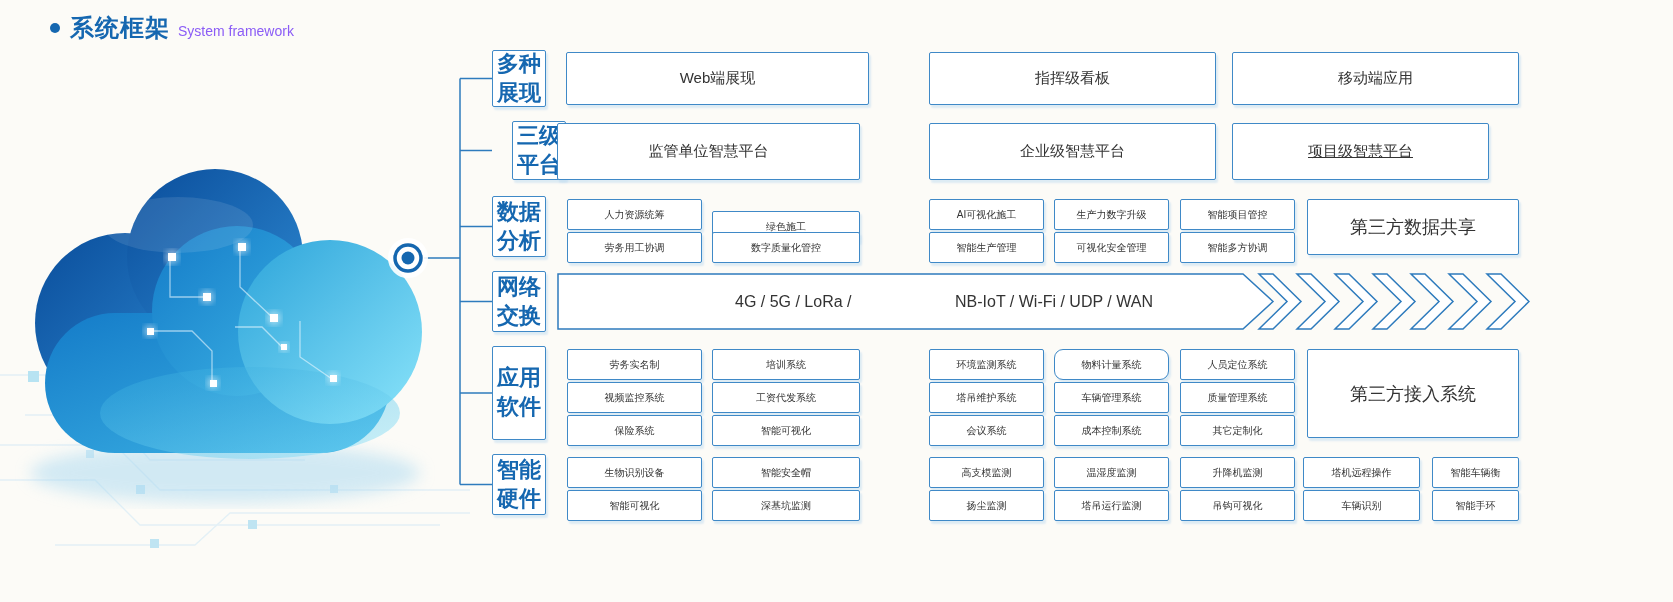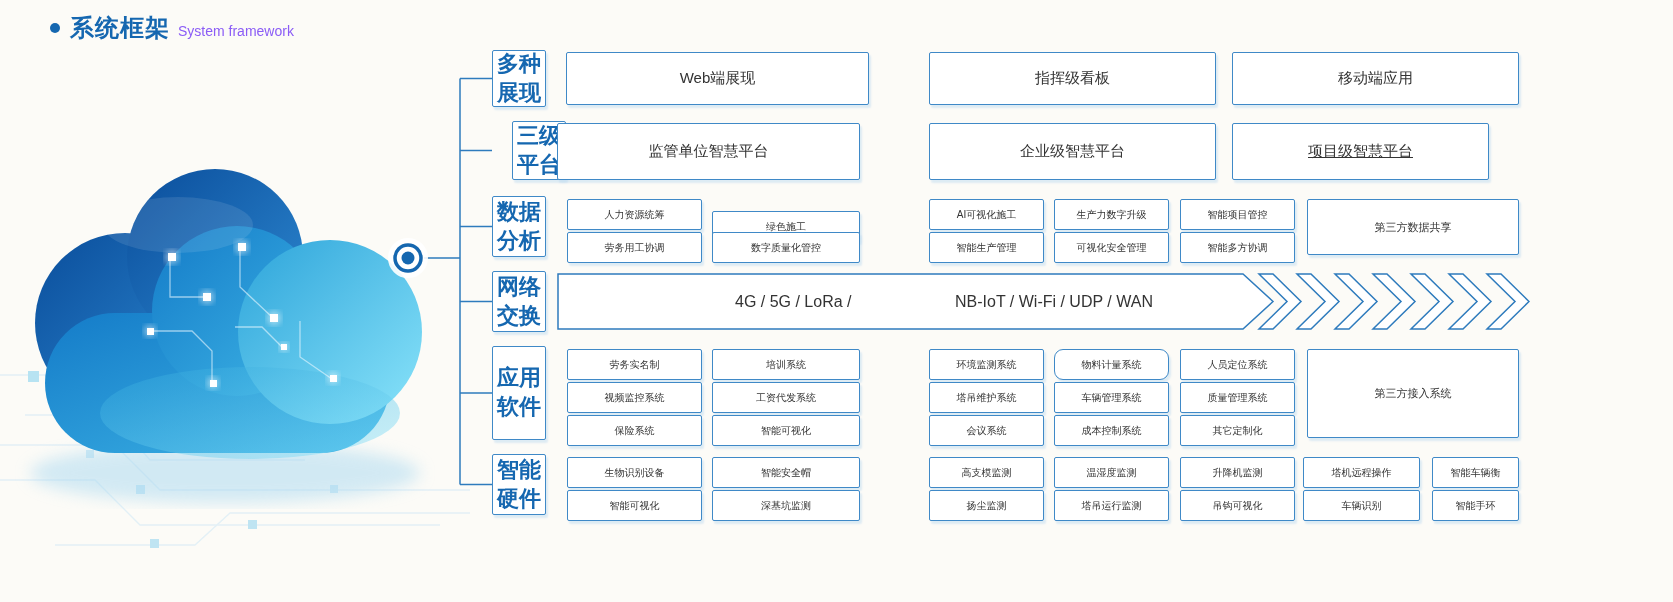--- a/index.html
+++ b/index.html
@@ -15,21 +15,21 @@
   
   .box{position:absolute;box-sizing:border-box;border:1.5px solid #3f89c7;background:#ffffff;
        display:flex;align-items:center;justify-content:center;color:#333333;border-radius:2px;
        box-shadow:2px 3px 2px rgba(185,214,240,.45);z-index:3;}
   .big{height:53px;font-size:15px;}
   .sm{height:31px;font-size:10px;line-height:1;}
   .cat{position:absolute;left:492px;width:54px;box-sizing:border-box;border:1.5px solid #3f89c7;
        background:#ffffff;color:#1567b0;font-weight:bold;font-size:22px;line-height:1.3;
        display:flex;flex-direction:column;align-items:center;justify-content:center;
        border-radius:2px;box-shadow:2px 3px 2px rgba(185,214,240,.45);z-index:3;}
-  .tall{font-size:11px;font-family:Liberation Mono, monospace;}
+  .tall{font-size:18px;font-family:Liberation Mono, monospace;}
 
   .svg-abs{position:absolute;z-index:2;}
   .bandtext{position:absolute;left:557px;top:273px;width:700px;height:57px;z-index:4;
             color:#333333;font-size:16px;}
   .bandtext span{position:absolute;top:50%;transform:translateY(-50%);white-space:nowrap;}
   .bandtext .b1{left:178px;}
   .bandtext .b2{left:398px;}
 </style>
 </head>
 <body>

